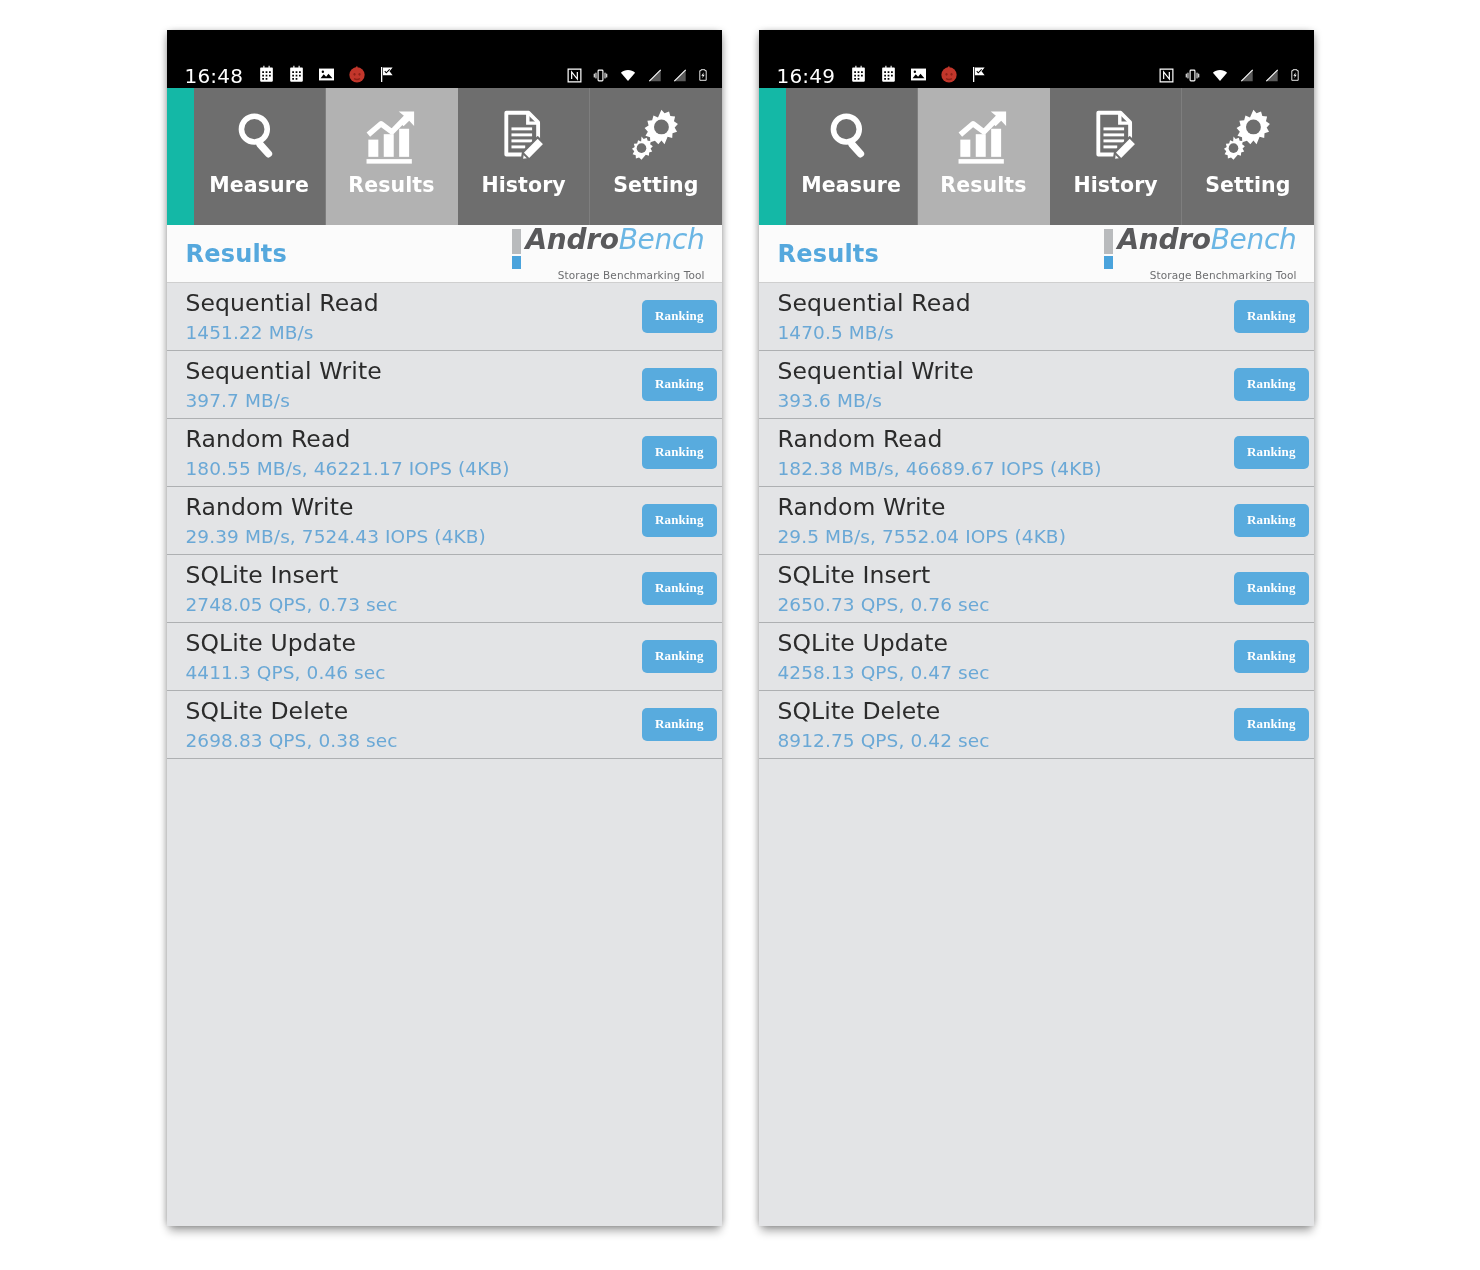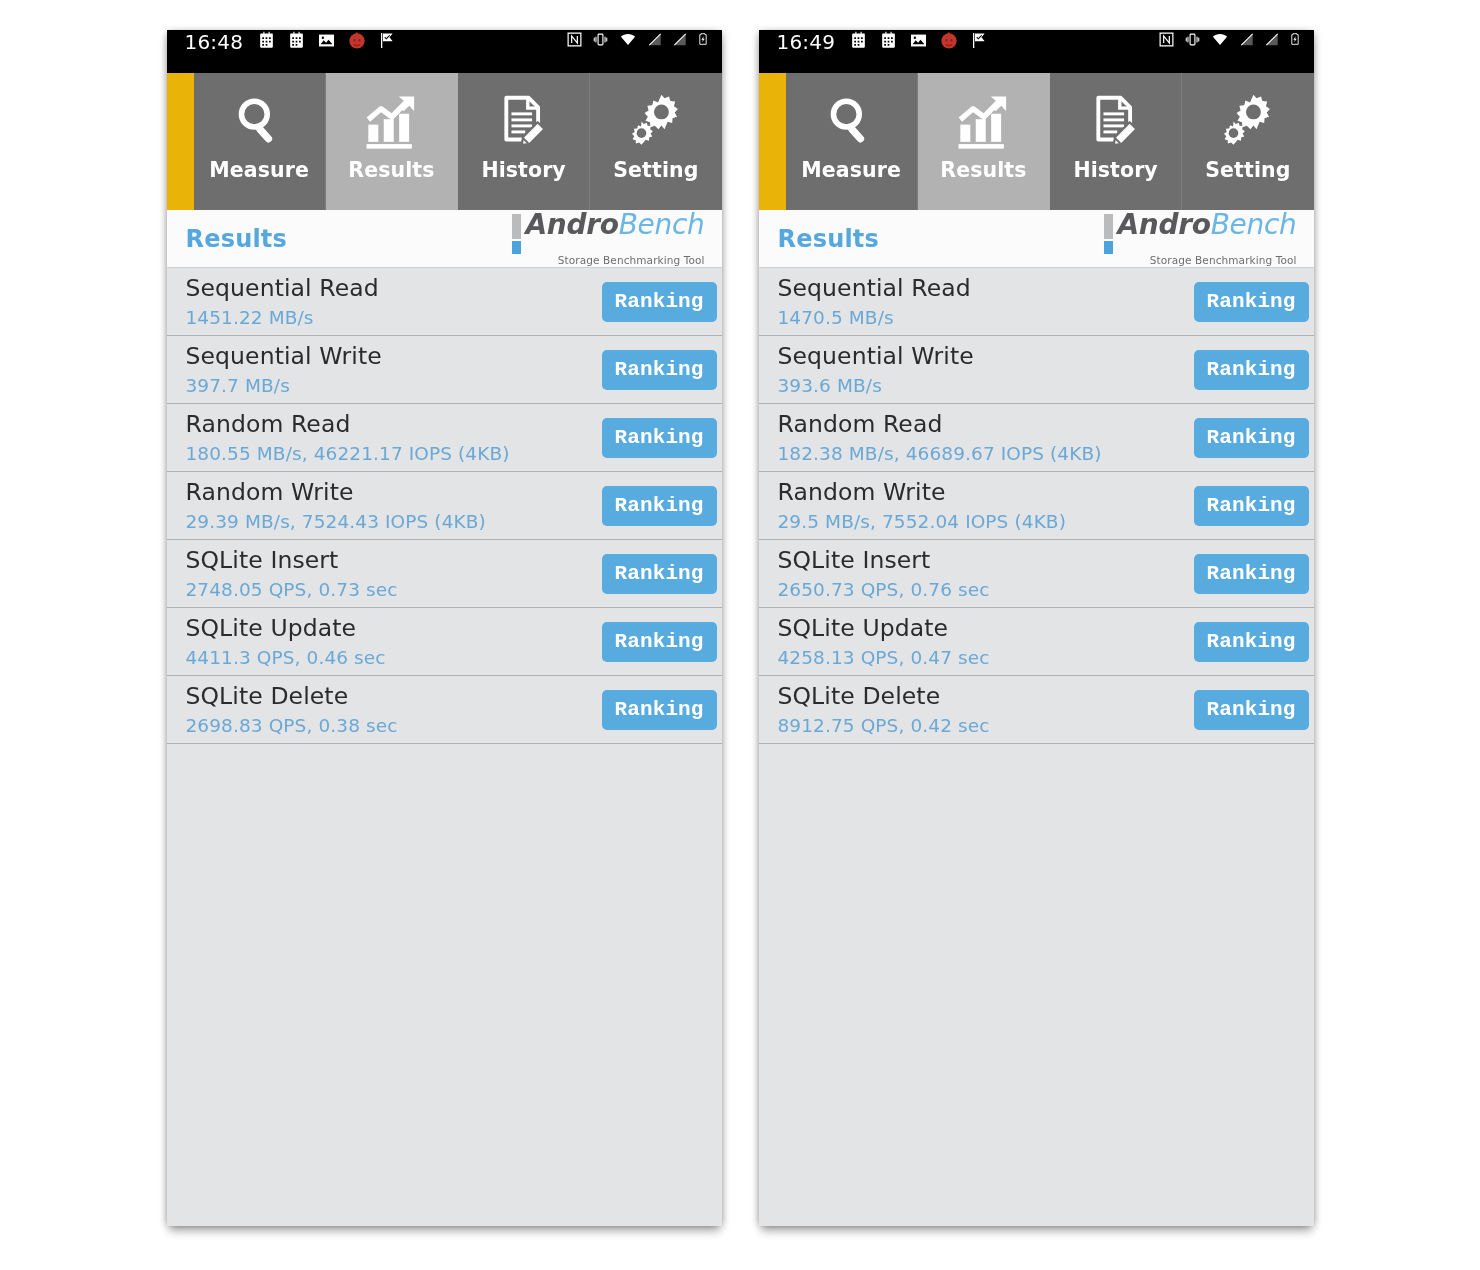--- a/index.html
+++ b/index.html
@@ -28,24 +28,24 @@
     height: 1196px;
     background: #e3e4e6;
     box-shadow: 0 7px 9px -2px rgba(0,0,0,0.33), 3px 0 7px -2px rgba(0,0,0,0.22), -3px 0 7px -2px rgba(0,0,0,0.22);
     display: flex;
     flex-direction: column;
     overflow: hidden;
   }
 
   
   .statusbar {
-    height: 43px;
+    height: 58px;
     background: #000000;
     display: flex;
-    align-items: flex-start;
+    align-items: flex-end;
     padding: 0 13px 0 18px;
     flex: 0 0 auto;
   }
   .sb-time {
     color: #ffffff;
     font-size: 20px;
     letter-spacing: 0.2px;
     font-family: "DejaVu Sans", "Liberation Sans", sans-serif;
   }
   .sb-left-icons {
@@ -60,21 +60,21 @@
     gap: 9px;
     margin-left: auto;
   }
   .sb-ico { display: block; }
 
   
   .tabbar {
     height: 137px;
     display: flex;
     flex: 0 0 auto;
-    background: #eab308;
+    background: #14b8a6;
     padding-left: 27px;
   }
   .tab {
     flex: 1 1 0;
     background: #6e6e6e;
     border-right: 1px solid #7e7e7e;
     display: flex;
     flex-direction: column;
     align-items: center;
     justify-content: flex-start;
@@ -166,27 +166,27 @@
     font-size: 18.5px;
     color: #6aa8d6;
     margin-top: 4px;
     line-height: 1.15;
     letter-spacing: 0.1px;
   }
   .rank-btn {
     margin-left: auto;
     background: #58abde;
     color: #ffffff;
-    font-size: 21px;
+    font-size: 13px;
     font-weight: bold;
     border: none;
     border-radius: 5px;
     padding: 8px 13px 9px 13px;
     cursor: pointer;
-    font-family: Liberation Mono, monospace;
+    font-family: Liberation Serif, serif;
     letter-spacing: 0.1px;
   }
   .list-filler { background: #e3e4e6; flex: 1 1 auto; }
 </style>
 </head>
 <body>
 
 <div class="stage">
     <div class="phone">
       <div class="statusbar">

